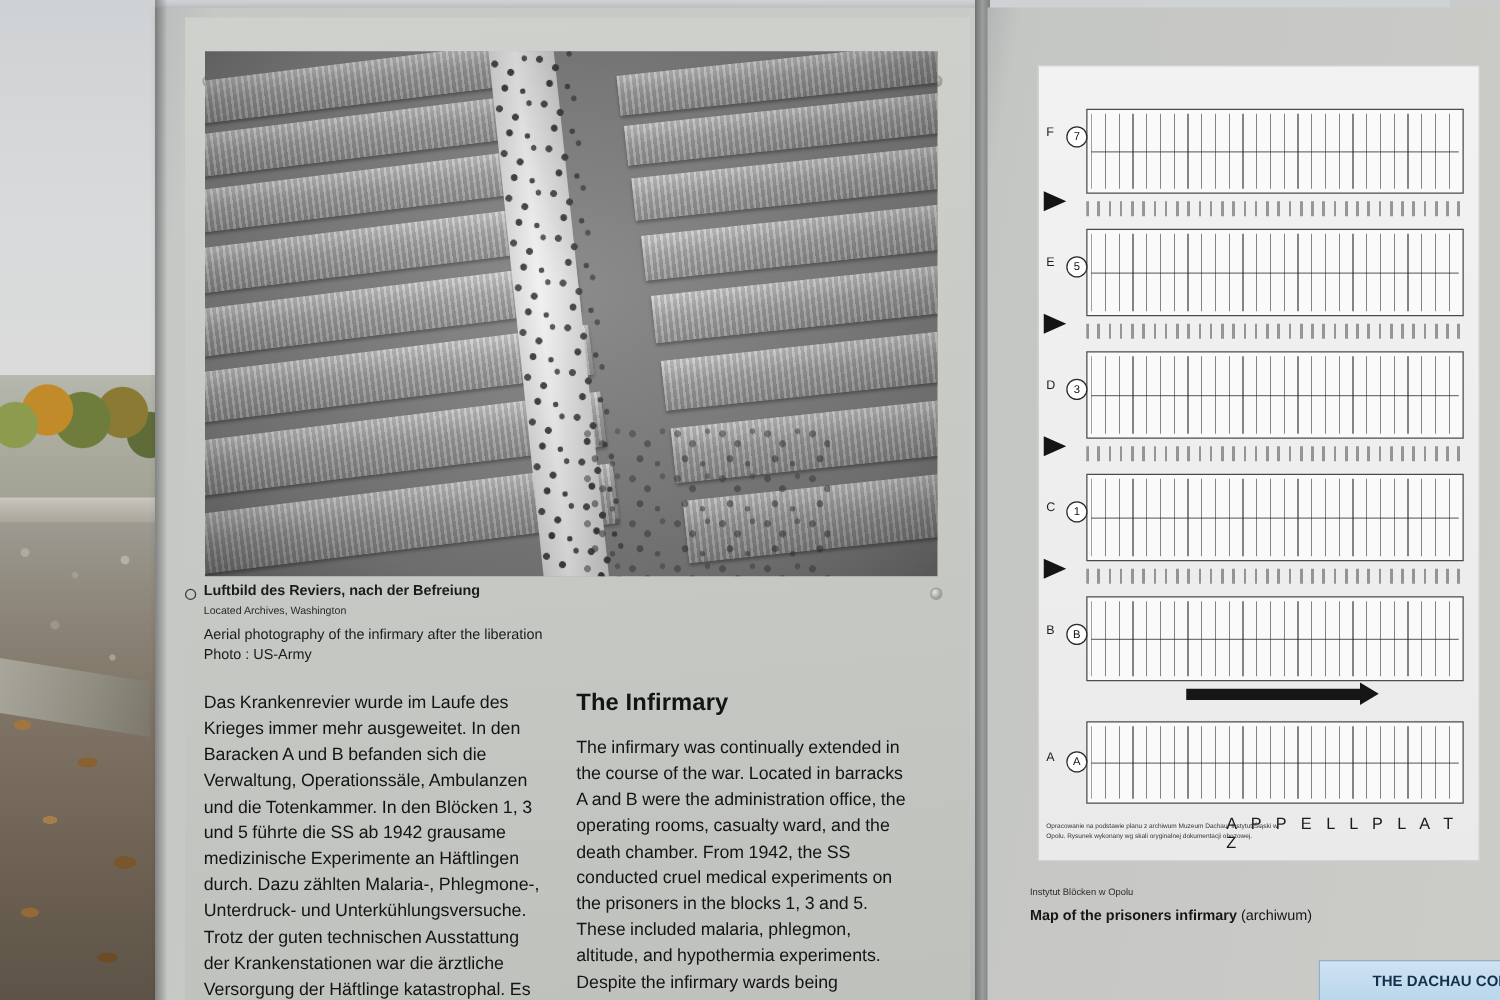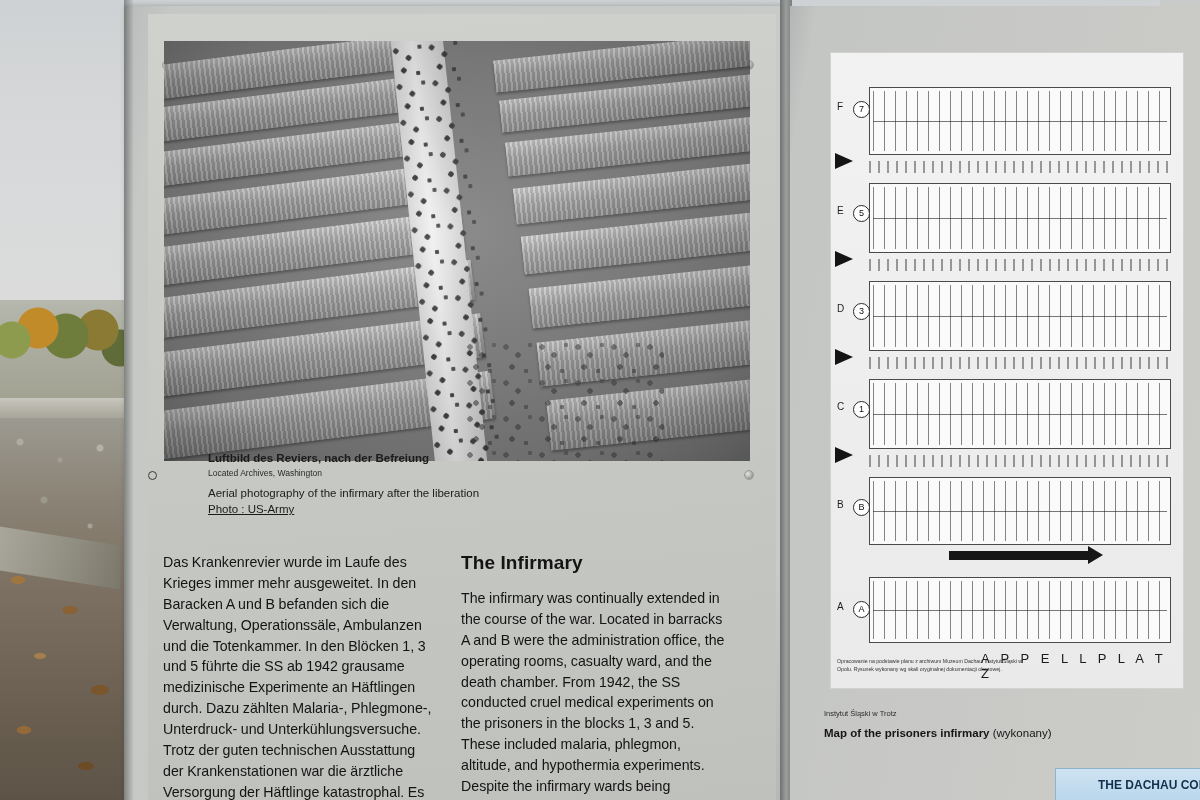--- a/index.html
+++ b/index.html
@@ -149,37 +149,36 @@
     opacity: .95;
   }
   .photo .vignette {
     position: absolute; inset: 0;
     background: radial-gradient(ellipse at 50% 45%, rgba(255,255,255,.1) 0%, rgba(40,40,40,.18) 75%, rgba(20,20,20,.35) 100%);
   }
 
   
   .caption-block {
     position: absolute;
-    left: 163px; top: 451px;
+    left: 163px; top: 466px;
     width: 420px;
     color: #1b1b1b;
-    margin-left: 45px;
   }
   .cap-bullet {
     position: absolute;
     left: 148px; top: 471px;
     width: 7px; height: 7px;
     border: 1px solid #3b3b3b;
     border-radius: 50%;
   }
   .cap-de-title { font-size: 11.5px; font-weight: bold; line-height: 1.35; }
   .cap-de-sub   { font-size: 11.5px; line-height: 1.35; }
   .cap-de-arch  { font-size: 8.5px; line-height: 1.4; margin-top: 1px; color: #2a2a2a; }
   .cap-en-title { font-size: 11.5px; font-weight: normal; line-height: 1.35; margin-top: 7px; }
-  .cap-en-sub   { font-size: 11.5px; line-height: 1.35; text-decoration: underline; }
+  .cap-en-sub   { font-size: 11.5px; line-height: 1.35; }
 
   
   .col {
     position: absolute;
     width: 272px;
     color: #141414;
   }
   .col.de { left: 163px; top: 552px; }
   .col.en { left: 461px; top: 552px; }
   .col h2 {
@@ -417,24 +416,24 @@
     <div class="sidelabel" style="top:348px;">C</div>
     <div class="sidelabel" style="top:446px;">B</div>
     <div class="sidelabel" style="top:548px;">A</div>
 
     <div class="longarrow"></div>
     <div class="appell">A P P E L L P L A T Z</div>
     <div class="legend">Opracowanie na podstawie planu z archiwum Muzeum Dachau. Instytut Śląski w Opolu. Rysunek wykonany wg skali oryginalnej dokumentacji obozowej.</div>
   </div>
 
   <div class="plan-caption">
-    <div class="t2">Instytut Śląski w Trotz</div>
+    <div class="t2">Instytut Blöcken w Opolu</div>
     <div class="t3">
       <span>Map of the prisoners infirmary</span>
-      <span class="norm">(wykonany)</span>
+      <span class="norm">(archiwum)</span>
     </div>
   </div>
 
   <div class="blue-strip">
     <div class="bs-text">THE DACHAU CONC</div>
   </div>
 
 </div>
 
 </body></html>

